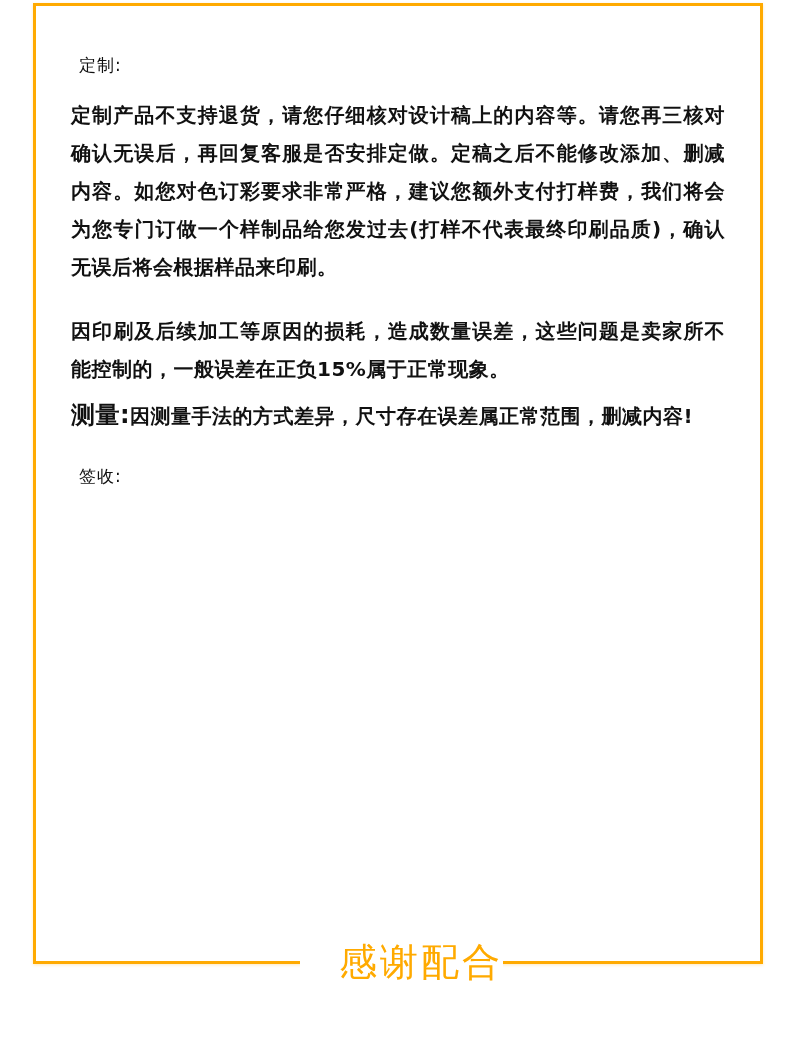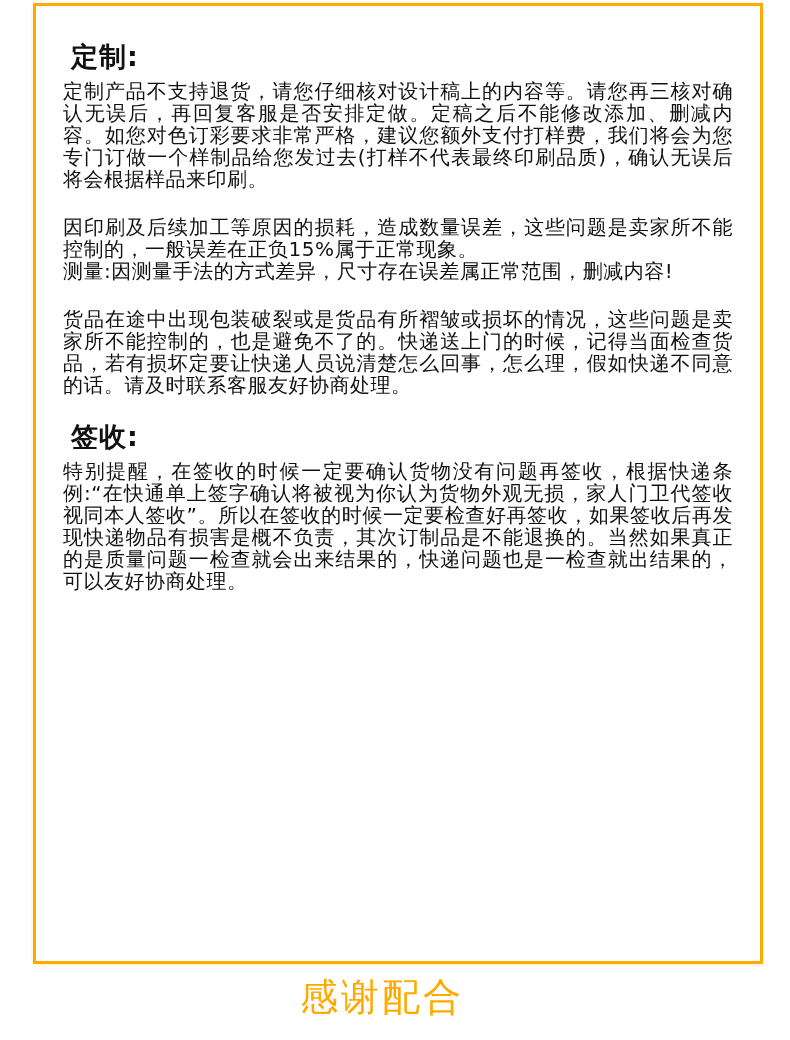--- a/index.html
+++ b/index.html
@@ -2,48 +2,46 @@
 <html><head>
   <meta charset="utf-8">
   <style>
     html, body { margin: 0; padding: 0; background: #ffffff; }
     body { width: 790px; height: 1040px; position: relative; overflow: hidden;
            font-family: "DejaVu Sans", "Liberation Sans", sans-serif; color: #111; }
     .frame { position: absolute; left: 33px; top: 3px; width: 724px; height: 955px;
              border: 3px solid #FFAA00; box-shadow: 0 1px 3px rgba(255,170,0,0.25); }
     .content { position: absolute; left: 63px; top: 34px; width: 670px; }
     .section { margin-bottom: 26px; }
-    .heading { font-size: 27px; line-height: 30px; letter-spacing: 1px; margin: 8px; font-weight: bold; }
-    .para { font-size: 20px; line-height: 22px; margin: 0; letter-spacing: 0.5px; text-align: justify; }
-    .inline-head { font-size: 20px; }
+    .heading { font-size: 17px; line-height: 30px; letter-spacing: 1px; margin: 16px; font-weight: normal; }
+    .para { font-size: 20px; line-height: 38px; margin: 8px; letter-spacing: 0.5px; text-align: justify; font-weight: bold; }
+    .inline-head { font-size: 24px; }
     .footer { position: absolute; left: 300px; top: 932px; width: 203px; height: 60px;
-              background: #ffffff; text-align: left; margin-top: 35px; }
+              background: #ffffff; text-align: right; }
     .footer-title { font-size: 38px; line-height: 60px; color: #FFAA00; letter-spacing: 3px; }
   </style>
 </head>
 <body>
 
 <div class="frame"></div>
 
 <div class="content">
   <div class="section">
     <h2 class="heading">定制:</h2>
     <p class="para">定制产品不支持退货，请您仔细核对设计稿上的内容等。请您再三核对确认无误后，再回复客服是否安排定做。定稿之后不能修改添加、删减内容。如您对色订彩要求非常严格，建议您额外支付打样费，我们将会为您专门订做一个样制品给您发过去(打样不代表最终印刷品质)，确认无误后将会根据样品来印刷。</p>
   </div>
 
   <div class="section">
     <p class="para">因印刷及后续加工等原因的损耗，造成数量误差，这些问题是卖家所不能控制的，一般误差在正负15%属于正常现象。</p>
     <p class="para"><span class="inline-head">测量:</span><span>因测量手法的方式差异，尺寸存在误差属正常范围，删减内容!</span></p>
   </div>
 
   <div class="section">
-    <p class="para">货品在途中出现包装破裂或是货品有所褶皱或损坏的情况，这些问题是卖家所不能控制的，也是避免不了的。快递送上门的时候，记得当面检查货品，若有损坏定要让快递人员说清楚怎么回事，怎么理，假如快递不同意的话。请及时联系客服友好协商处理。</p>
   </div>
 
   <div class="section">
     <h2 class="heading">签收:</h2>
-    <p class="para">特别提醒，在签收的时候一定要确认货物没有问题再签收，根据快递条例:“在快通单上签字确认将被视为你认为货物外观无损，家人门卫代签收视同本人签收”。所以在签收的时候一定要检查好再签收，如果签收后再发现快递物品有损害是概不负责，其次订制品是不能退换的。当然如果真正的是质量问题一检查就会出来结果的，快递问题也是一检查就出结果的，可以友好协商处理。</p>
   </div>
 </div>
 
 <div class="footer">
   <span class="footer-title">感谢配合</span>
 </div>
 
 </body></html>

